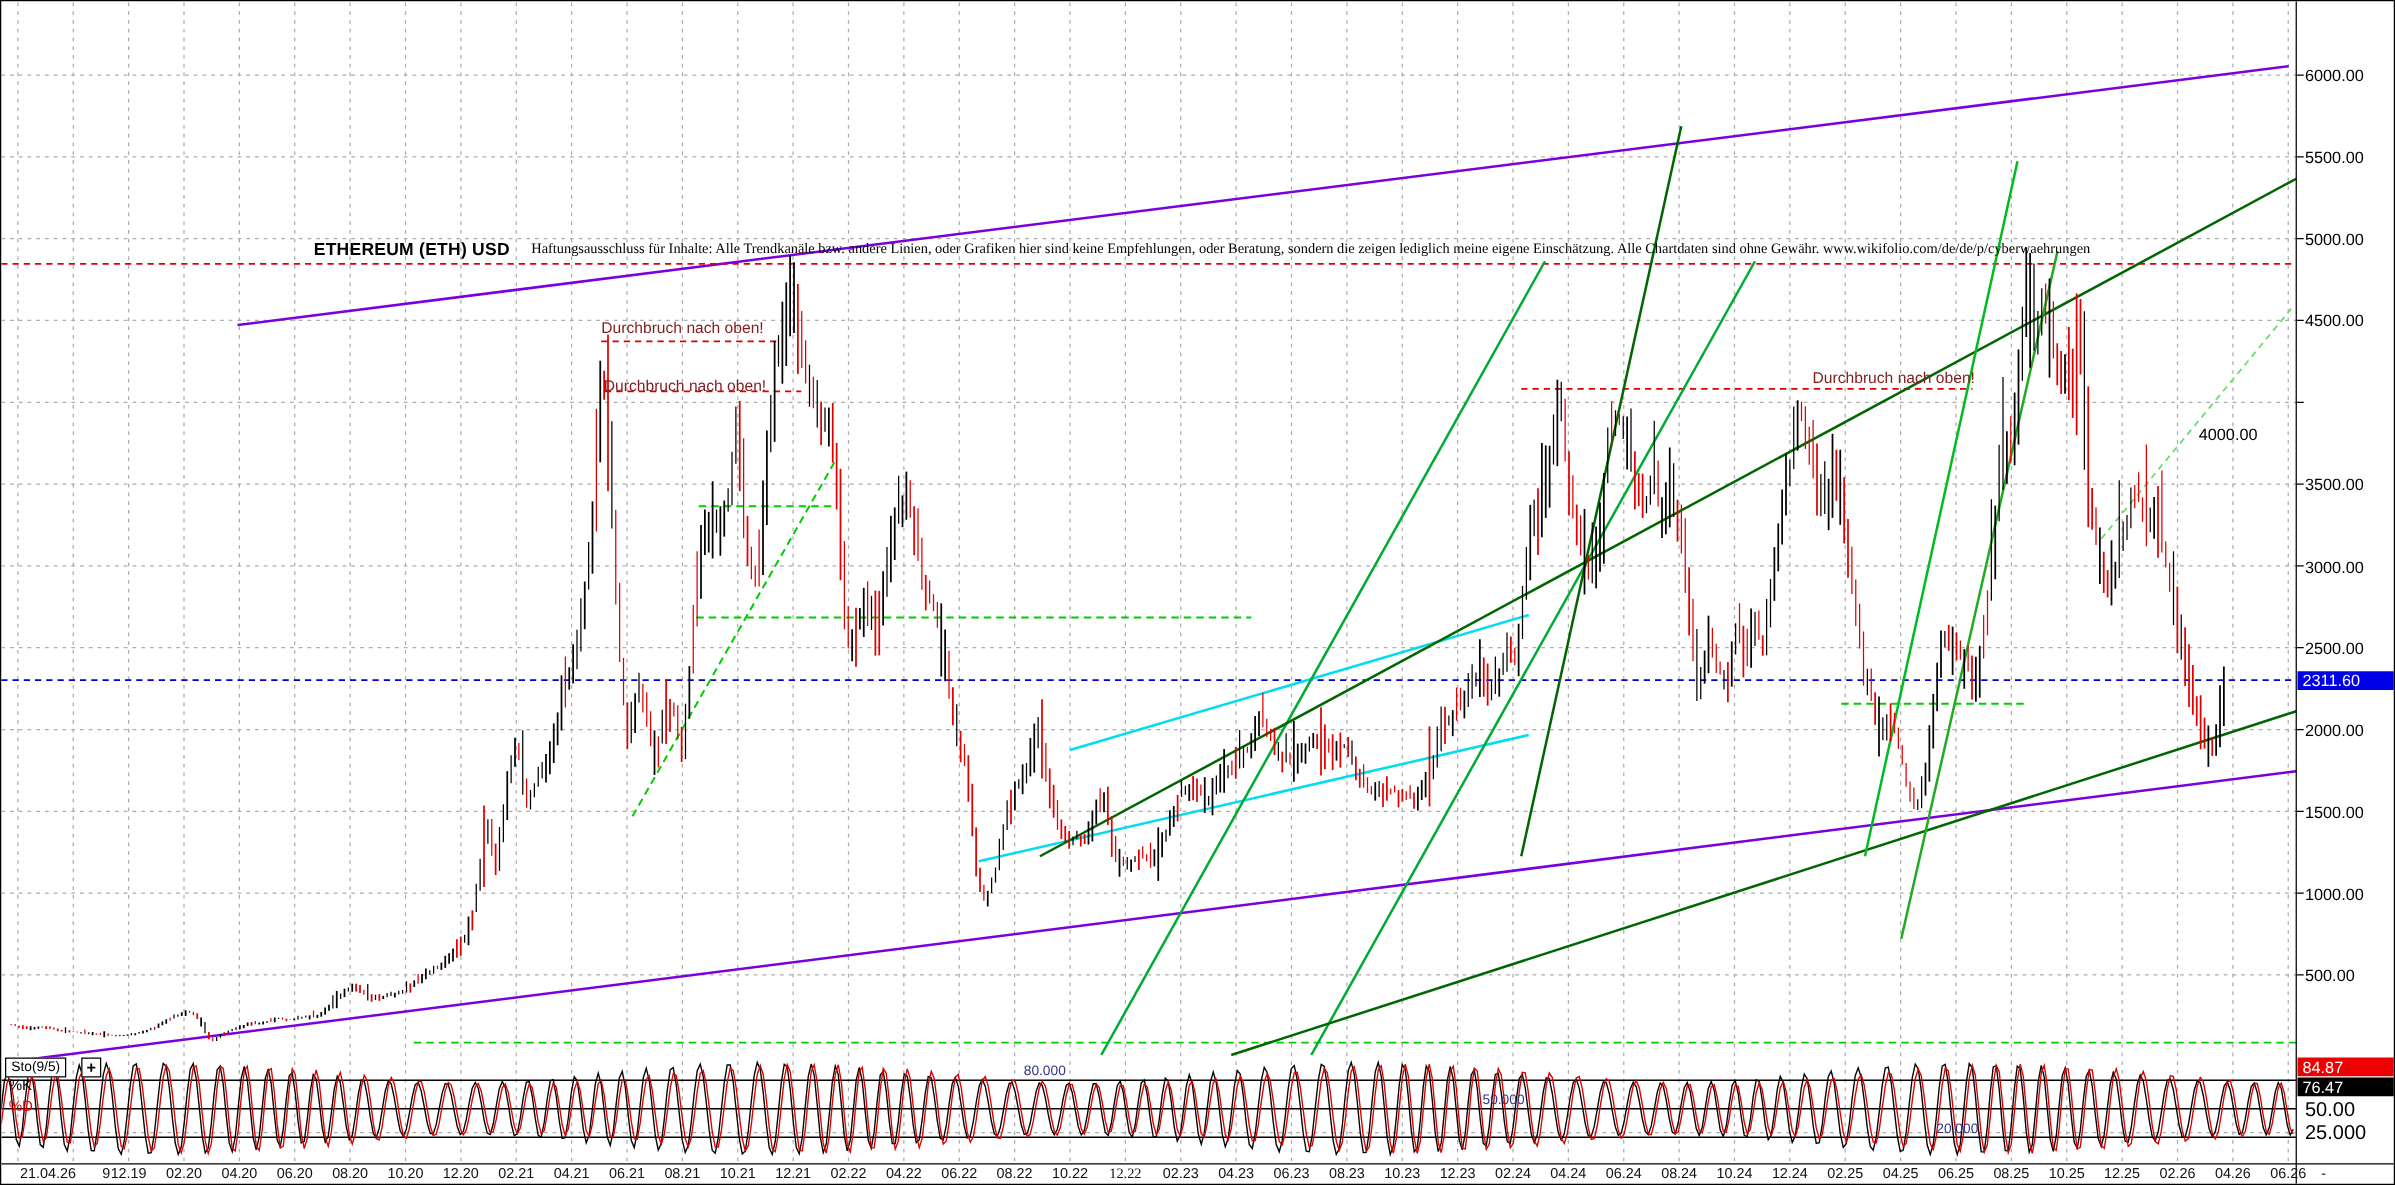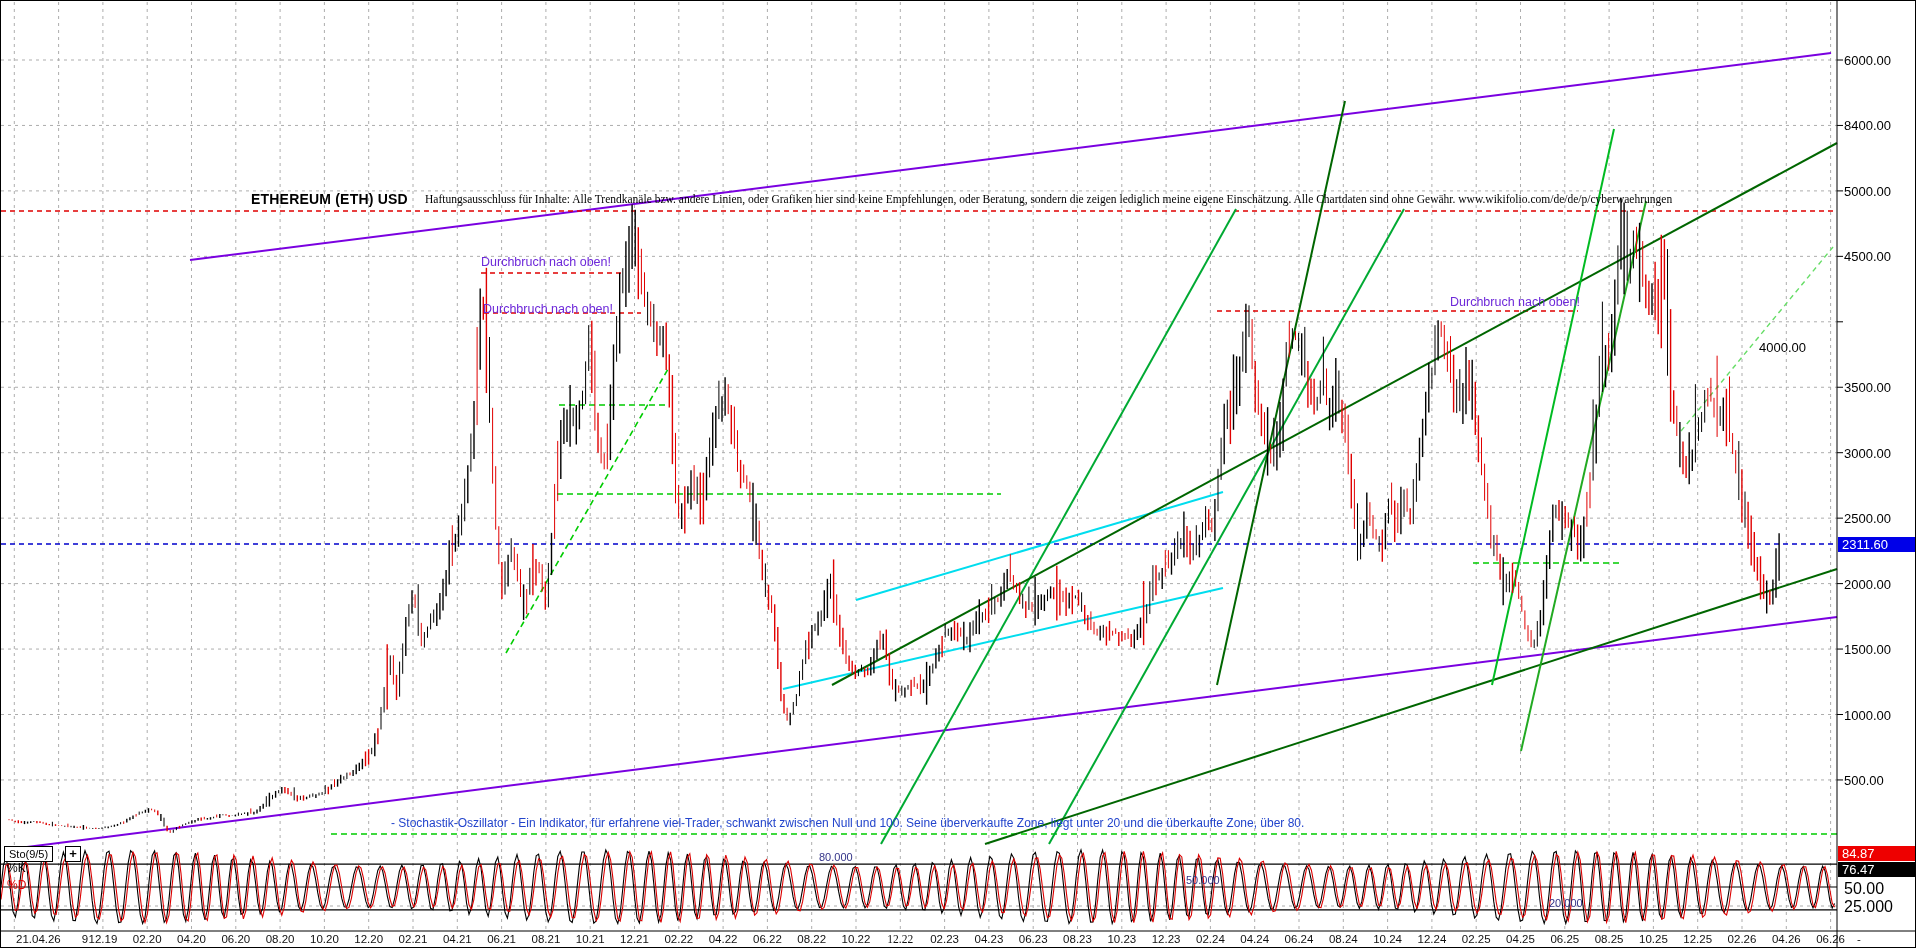--- a/index.html
+++ b/index.html
@@ -2,21 +2,21 @@
 <html><head>
 <meta charset="utf-8">
 <style>
   html,body{margin:0;padding:0;background:#555;}
   #stage{position:relative;width:1916px;height:948px;background:#fff;border:1px solid #000;box-sizing:border-box;overflow:hidden;
          font-family:"Liberation Sans",sans-serif;}
   #chart-svg{position:absolute;left:0;top:0;}
   .lbl{position:absolute;white-space:nowrap;}
   .title{font-weight:bold;font-size:14px;color:#000;letter-spacing:.2px;}
   .disclaimer{font-family:"Liberation Serif",serif;font-size:11.5px;color:#000;}
-  .breakout{font-size:12.5px;color:#6d28d9;transform:translateX(-50%);}
+  .breakout{font-size:12.5px;color:#7f1d1d;transform:translateX(-50%);}
   .stonote{font-size:12px;color:#2244CC;}
   .price-lbl{font-size:13px;color:#000;}
   .date-lbl{font-size:11.5px;color:#111;transform:translateX(-50%);}
   .badge{position:absolute;left:1837px;width:96px;font-size:13px;color:#fff;padding-left:4px;box-sizing:border-box;height:15px;line-height:15px;}
   .osc-inline{font-size:11px;color:#333388;}
   .osc-axis{font-size:16px;color:#000;}
   .sto-box{position:absolute;left:3px;top:845px;border:1px solid #000;background:#fff;font-size:11px;
            padding:0 4px;height:14px;line-height:14px;color:#000;}
   .plus-btn{position:absolute;left:64px;top:845px;width:14px;height:14px;border:1px solid #000;background:#fff;
             font-size:13px;font-weight:bold;line-height:13px;text-align:center;color:#000;}
@@ -695,36 +695,35 @@
       <line x1="1836" y1="517.15" x2="1842" y2="517.15" stroke="#000" stroke-width="1"></line>
       <line x1="1836" y1="582.5999999999999" x2="1842" y2="582.5999999999999" stroke="#000" stroke-width="1"></line>
       <line x1="1836" y1="648.05" x2="1842" y2="648.05" stroke="#000" stroke-width="1"></line>
       <line x1="1836" y1="713.4999999999999" x2="1842" y2="713.4999999999999" stroke="#000" stroke-width="1"></line>
       <line x1="1836" y1="778.9499999999999" x2="1842" y2="778.9499999999999" stroke="#000" stroke-width="1"></line>
     </svg>
 
   <div class="lbl title" style="left:250px;top:190px;">ETHEREUM (ETH) USD</div>
   <div class="lbl disclaimer" style="left:424px;top:192px;">Haftungsausschluss für Inhalte: Alle Trendkanäle bzw. andere Linien, oder Grafiken hier sind keine Empfehlungen, oder Beratung, sondern die zeigen lediglich meine eigene Einschätzung. Alle Chartdaten sind ohne Gewähr. www.wikifolio.com/de/de/p/cyberwaehrungen</div>
 
-  <div class="lbl stonote" style="left:390px;top:815px;">- Stochastik-Oszillator - Ein Indikator, für erfahrene viel-Trader, schwankt zwischen Null und 100. Seine überverkaufte Zone, liegt unter 20 und die überkaufte Zone, über 80.</div>
 
   <div class="sto-box">Sto(9/5)</div>
   <div class="plus-btn">+</div>
   <div class="lbl kd" style="left:6px;top:860px;color:#000;">%K</div>
   <div class="lbl kd" style="left:6px;top:877px;color:#DD0000;">%D</div>
 
   <div class="badge" style="top:536px;background:#0000E8;">2311.60</div>
   <div class="badge" style="top:845px;background:#EE0000;">84.87</div>
   <div class="badge" style="top:861px;background:#000000;">76.47</div>
   <div class="lbl osc-axis" style="left:1843px;top:879px;">50.00</div>
   <div class="lbl osc-axis" style="left:1843px;top:897px;">25.000</div>
 
   <div id="dyn">
       <div class="lbl price-lbl" style="left:1843px;top:52px;">6000.00</div>
-      <div class="lbl price-lbl" style="left:1843px;top:117.44999999999999px;">8400.00</div>
+      <div class="lbl price-lbl" style="left:1843px;top:117.44999999999999px;">5500.00</div>
       <div class="lbl price-lbl" style="left:1843px;top:182.89999999999998px;">5000.00</div>
       <div class="lbl price-lbl" style="left:1843px;top:248.35px;">4500.00</div>
       <div class="lbl price-lbl" style="left:1758px;top:313.79999999999995px;margin-top:25px;">4000.00</div>
       <div class="lbl price-lbl" style="left:1843px;top:379.24999999999994px;">3500.00</div>
       <div class="lbl price-lbl" style="left:1843px;top:444.7px;">3000.00</div>
       <div class="lbl price-lbl" style="left:1843px;top:510.15px;">2500.00</div>
       <div class="lbl price-lbl" style="left:1843px;top:575.5999999999999px;">2000.00</div>
       <div class="lbl price-lbl" style="left:1843px;top:641.05px;">1500.00</div>
       <div class="lbl price-lbl" style="left:1843px;top:706.4999999999999px;">1000.00</div>
       <div class="lbl price-lbl" style="left:1843px;top:771.9499999999999px;">500.00</div>

